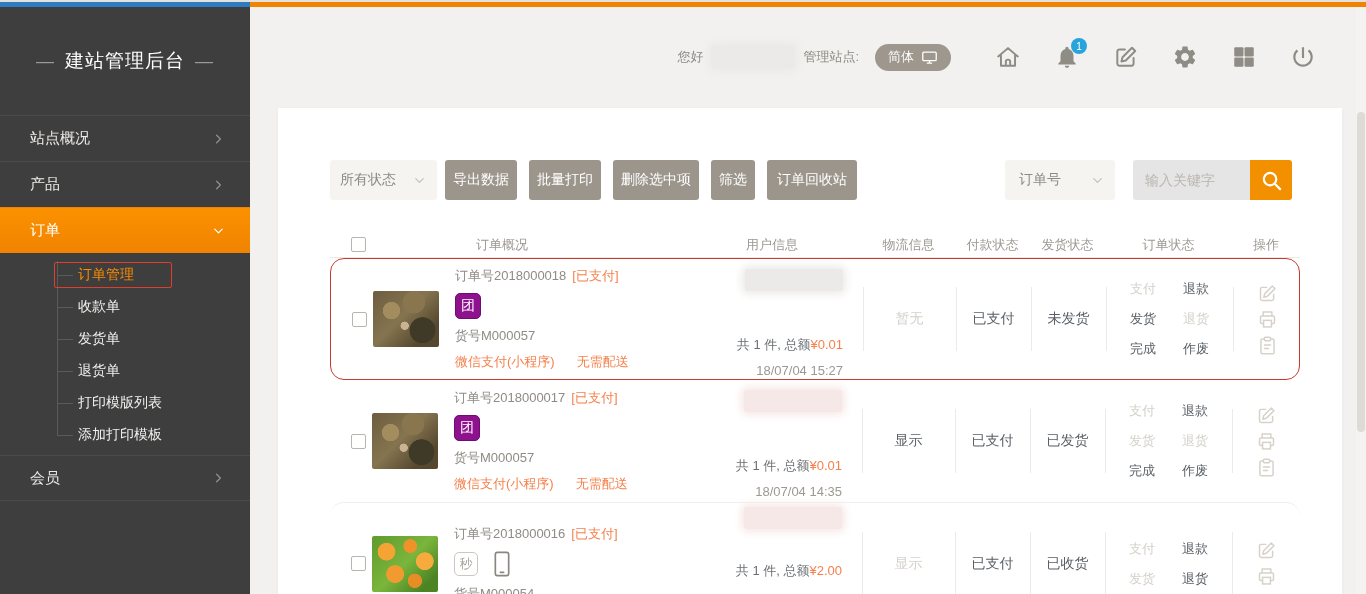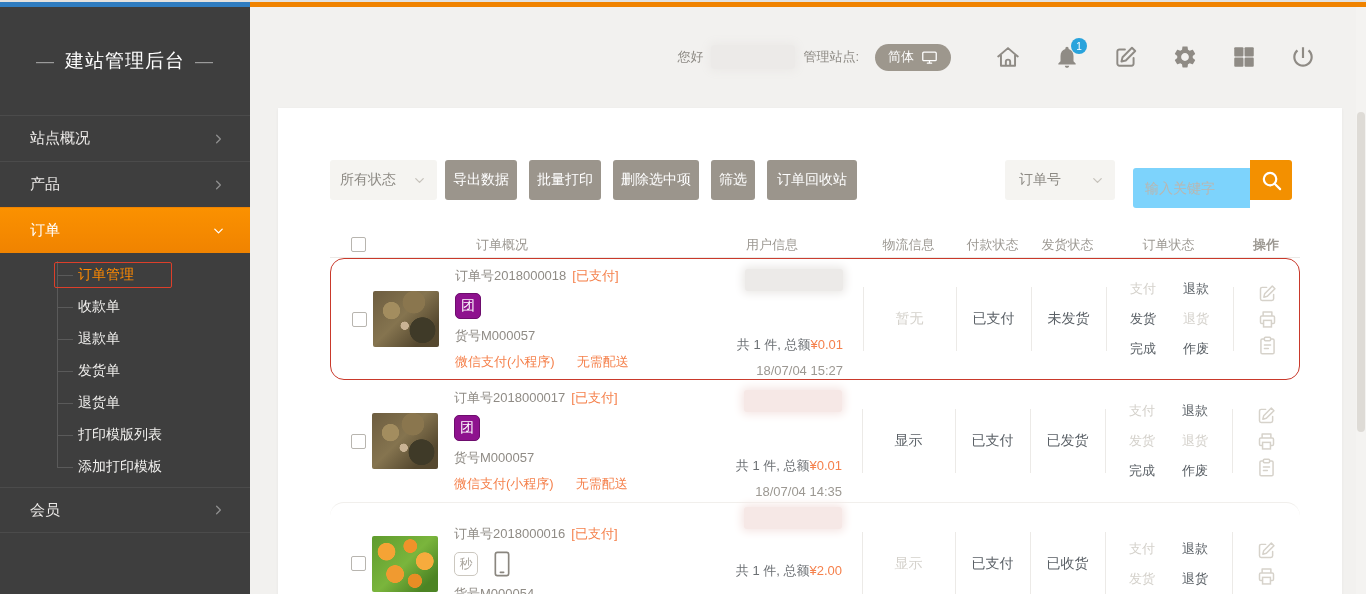--- a/index.html
+++ b/index.html
@@ -43,21 +43,21 @@
 
   
   .card { position:absolute; left:278px; top:108px; width:1064px; height:540px; background:#fff; box-shadow:0 1px 3px rgba(0,0,0,.05); }
 
   
   .toolbar { position:absolute; top:52px; left:52px; right:50px; height:40px; }
   .tb { position:absolute; top:0; height:40px; border-radius:3px; display:flex; align-items:center; justify-content:center; font-size:14px; }
   .dropdown { background:#f5f4f1; color:#8d8a84; justify-content:space-between; padding:0 10px 0 14px; cursor:pointer; }
   .dropdown .chev { width:15px; height:15px; color:#c6c2bb; }
   .gbtn { background:#9b958c; color:#fff; cursor:pointer; }
-  .kw-input { position:absolute; top:8px; left:803px; width:117px; height:40px; background:#7dd3fc; border:none; outline:none;
+  .kw-input { position:absolute; top:0; left:803px; width:117px; height:40px; background:#e5e5e5; border:none; outline:none;
        border-radius:3px 0 0 3px; padding:0 12px; font-size:14px; color:#6b6f73; font-family:inherit; }
   .kw-input::placeholder { color:#bab6af; }
   .search-btn { position:absolute; top:0; left:920px; width:42px; height:40px; background:#f39000; border-radius:0 3px 3px 0;
        display:flex; align-items:center; justify-content:center; cursor:pointer; }
   .search-btn svg { width:23px; height:23px; color:#fff; }
 
   
   .thead { position:absolute; top:124px; left:52px; width:970px; height:26px; display:flex; align-items:center;
        border-bottom:1px solid #eceae7; font-size:13px; color:#9c9892; }
   .rows { position:absolute; top:150px; left:52px; width:970px; }
@@ -225,23 +225,20 @@
         <use href="#i-chev-d"></use>
       </svg>
   </div>
   <div class="submenu">
     <div class="sub-item active">
       <span class="active-box"></span>
       <span>订单管理</span>
     </div>
     <div class="sub-item">
         <span>收款单</span>
-      </div>
-    <div class="sub-item">
-        <span>退款单</span>
       </div>
     <div class="sub-item">
         <span>发货单</span>
       </div>
     <div class="sub-item">
         <span>退货单</span>
       </div>
     <div class="sub-item">
         <span>打印模版列表</span>
       </div>
@@ -330,21 +327,21 @@
   <div class="thead">
     <div class="c-check">
         <span class="checkbox"></span>
       </div>
     <div class="c-order">订单概况</div>
     <div class="c-user" style="text-align:center; padding-right:0;">用户信息</div>
     <div class="c-log">物流信息</div>
     <div class="c-pay">付款状态</div>
     <div class="c-ship">发货状态</div>
     <div class="c-status">订单状态</div>
-    <div class="c-act" style="display:block;font-weight:bold;">操作</div>
+    <div class="c-act" style="display:block;">操作</div>
   </div>
 
   <div class="rows">
 
     <div class="row highlighted">
       <div class="c-check">
           <span class="checkbox"></span>
         </div>
       <div class="c-order">
         <div class="thumb thumb-forest"></div>

